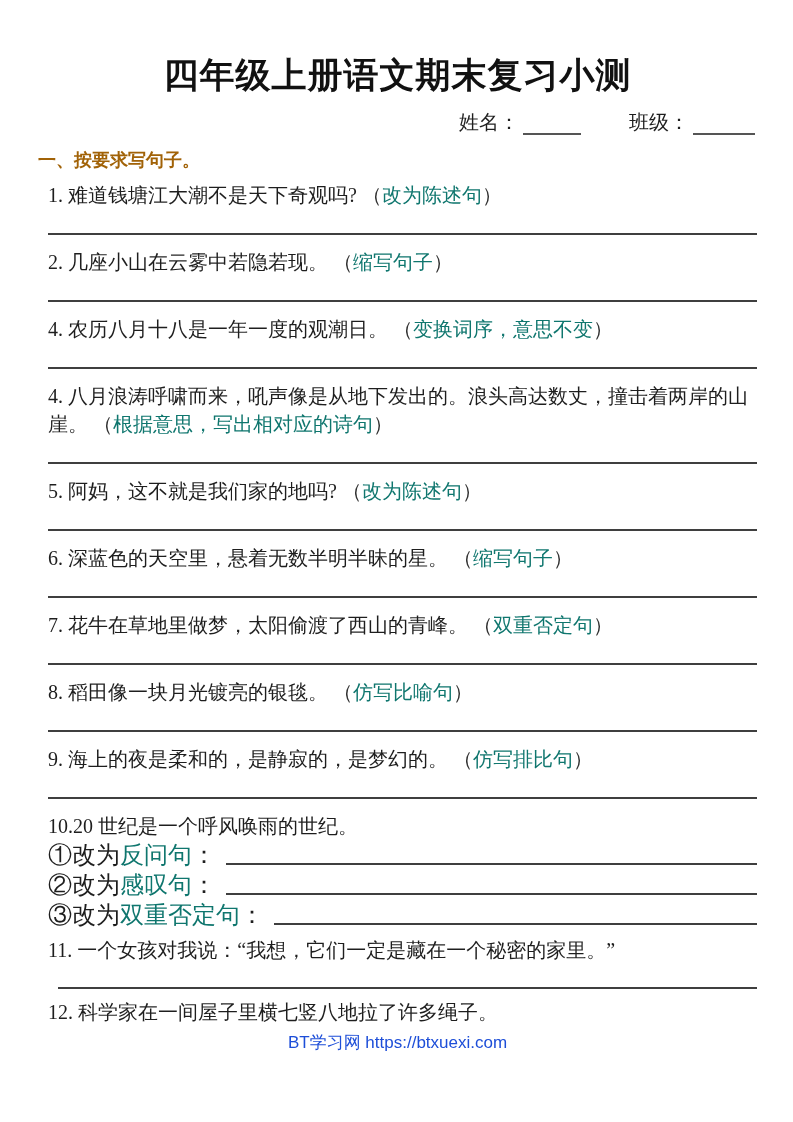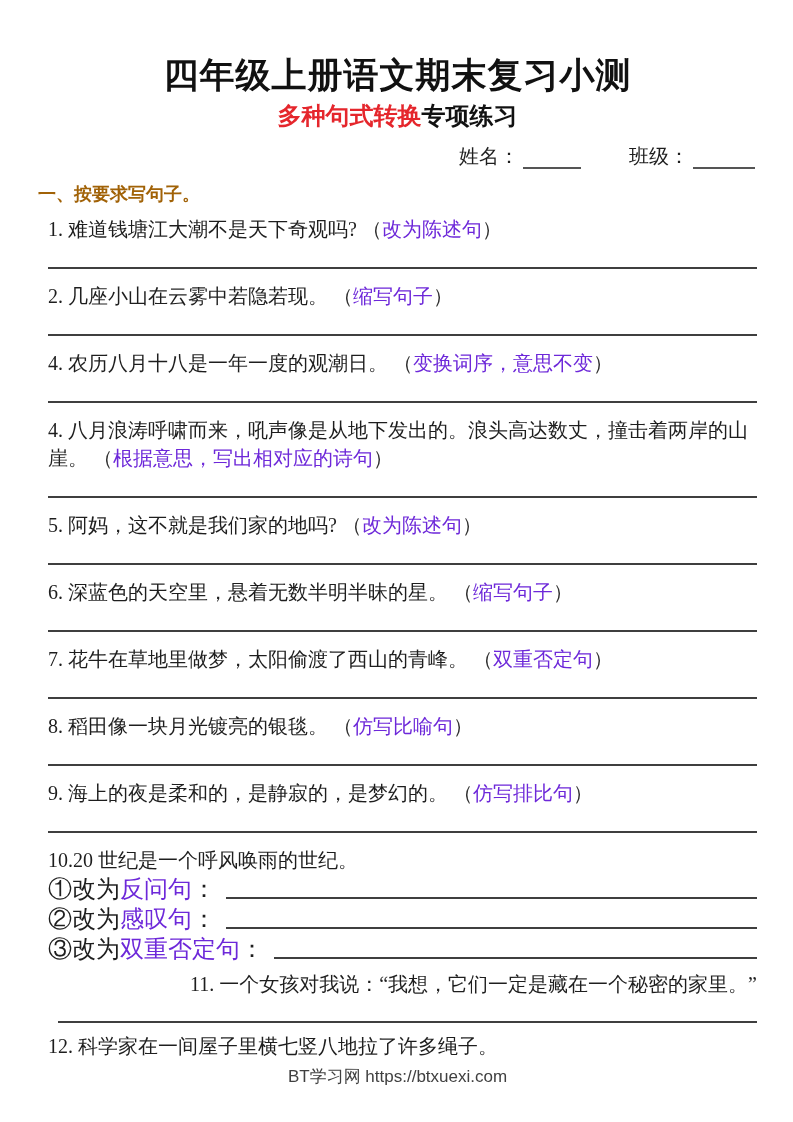--- a/index.html
+++ b/index.html
@@ -59,21 +59,21 @@
     line-height: 26px;
     margin-top: 12px;
     color: #a16207;
   }
   .questions { margin-left: 10px; margin-top: 8px; }
   .q-text {
     font-size: 20px;
     line-height: 28px;
     color: #1e1e1e;
   }
-  .red { color: #6d28d9; }
+  .red { color: #0f766e; }
   .paren { color: #333333; }
   .paren-group { margin-left: 5px; white-space: nowrap; }
   .answer-line {
     border-bottom: 2px solid #3f3f3f;
     margin-top: 24px;
     margin-bottom: 13px;
     height: 0;
   }
   .sub-row {
     display: flex;
@@ -87,34 +87,31 @@
     flex: 1;
     border-bottom: 2px solid #3f3f3f;
     margin-left: 10px;
     margin-bottom: 5px;
   }
   .footer {
     text-align: center;
     font-family: "Liberation Sans", "DejaVu Sans", sans-serif;
     font-size: 17px;
     line-height: 22px;
-    color: #404040;
+    color: #1d4ed8;
     margin-top: 6px;
   }
 </style>
 </head>
 <body>
 
 <div class="page">
 
   <div class="title">四年级上册语文期末复习小测</div>
 
-  <div class="subtitle">
-    <span class="hl">多种句式转换</span><span>专项练习</span>
-  </div>
 
   <div class="name-row">
     <div class="name-group">
       <span>姓名：</span>
       <span class="write-line w58"></span>
     </div>
     <div class="name-group">
       <span>班级：</span>
       <span class="write-line w62"></span>
     </div>
@@ -178,21 +175,21 @@
       <div class="sub-row">
         <span class="label"><span>②</span><span>改为</span><span class="red">感叹句</span><span>：</span></span>
         <div class="inline-line"></div>
       </div>
       <div class="sub-row">
         <span class="label"><span>③</span><span>改为</span><span class="red">双重否定句</span><span>：</span></span>
         <div class="inline-line"></div>
       </div>
     </div>
 
-    <div class="question" style="margin-top:6px;text-align:right;">
+    <div class="question" style="margin-top:6px;">
       <p class="q-text">11. 一个女孩对我说：“我想，它们一定是藏在一个秘密的家里。”</p>
       <div class="sub-row">
         <div class="inline-line"></div>
       </div>
     </div>
 
     <div class="question" style="margin-top:4px;">
       <p class="q-text">12. 科学家在一间屋子里横七竖八地拉了许多绳子。</p>
     </div>
 

